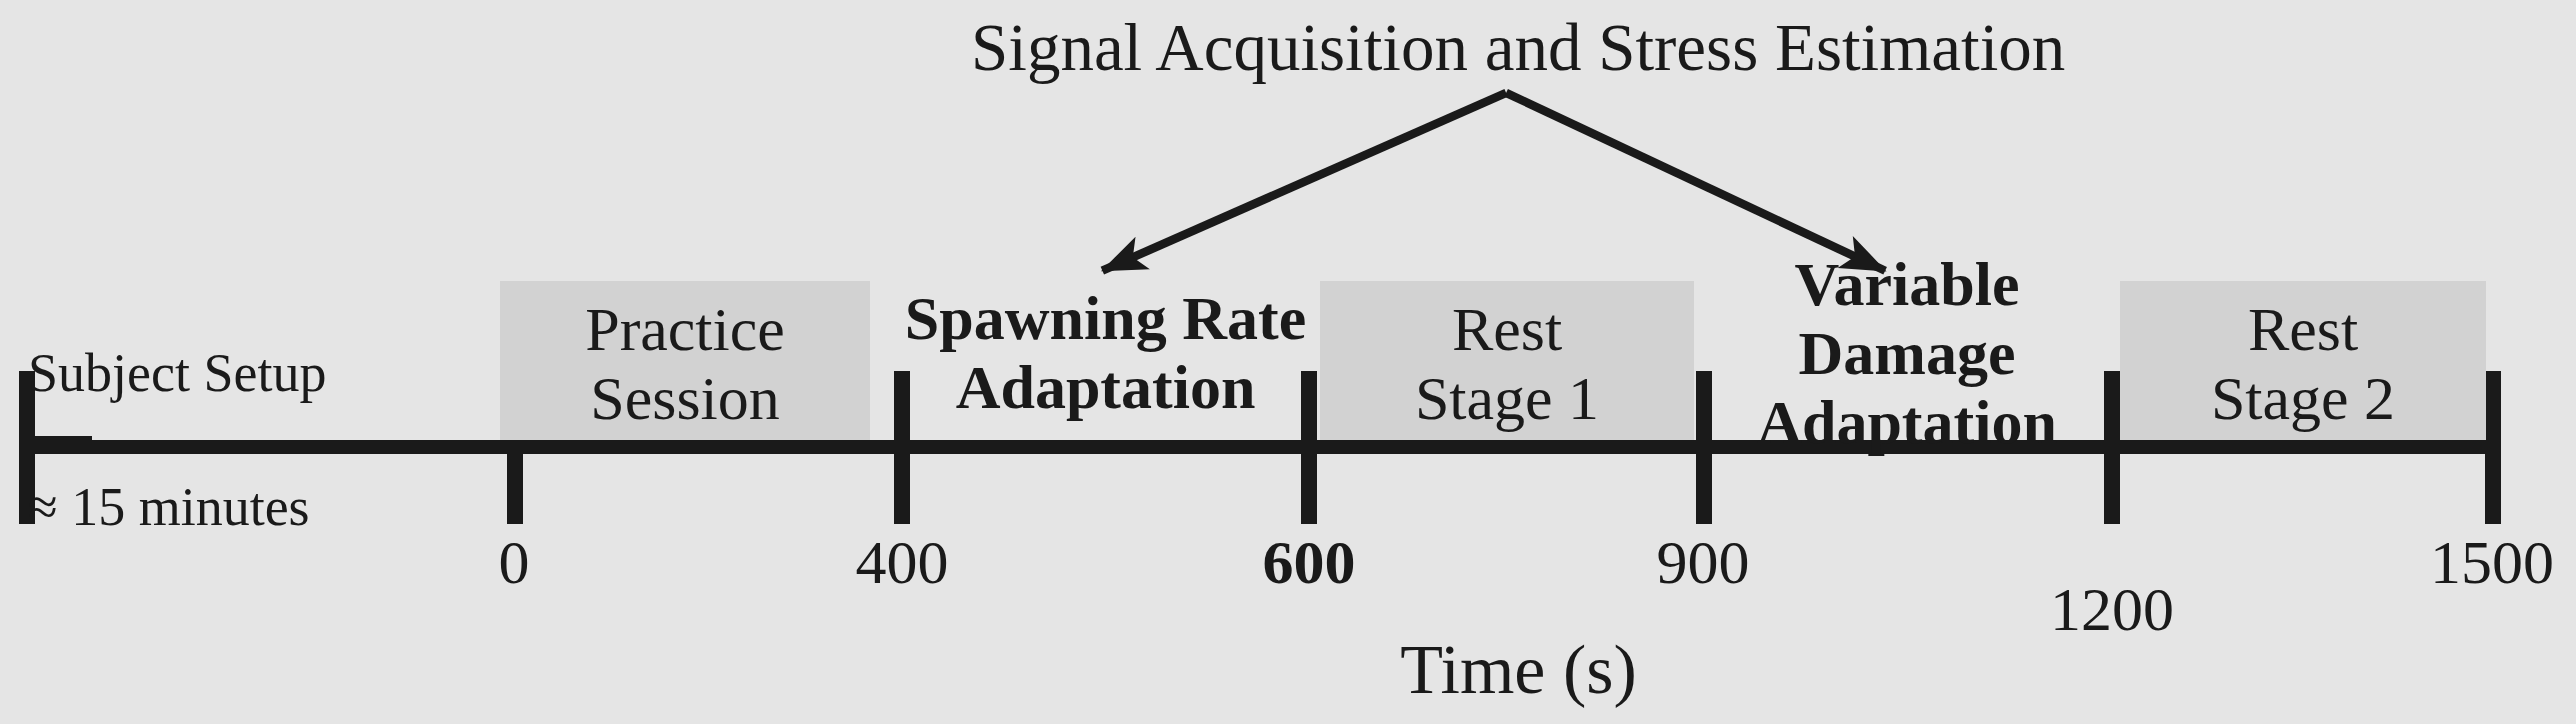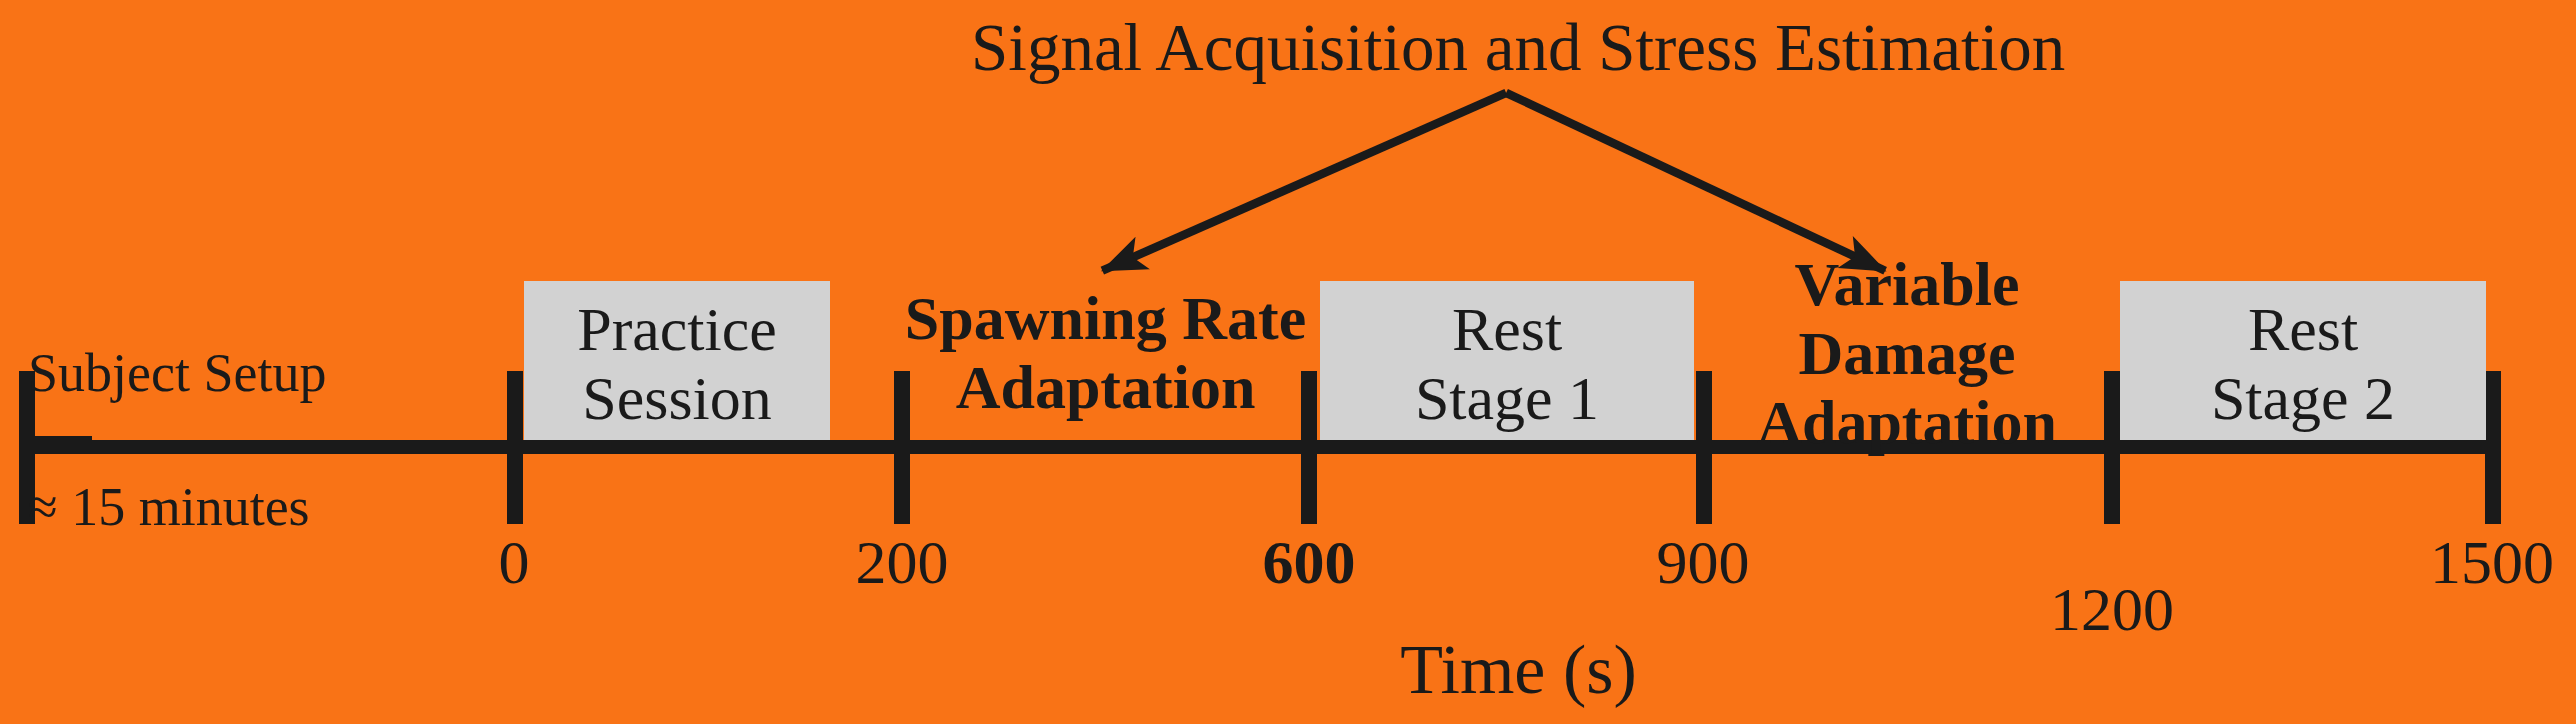--- a/index.html
+++ b/index.html
@@ -1,19 +1,19 @@
 <!DOCTYPE html>
 <html style="font-size:12.4px"><head>
 <meta charset="utf-8">
 <style>
   html,body{margin:0;padding:0;background:#ffffff;}
   .stage{
     position:relative;
     width:2576px;height:724px;
-    background:#f97316;
+    background:#e5e5e5;
     overflow:hidden;
     font-family:"Liberation Serif","DejaVu Serif",serif;
     color:#1a1a1a;
   }
   .abs{position:absolute;}
   .title{
     left:971px;top:9.3px;width:1083px;
     font-size:67px;line-height:77px;
     text-align:center;white-space:nowrap;
   }
@@ -60,21 +60,21 @@
   <div class="abs tick" style="left:507px;"></div>
   <div class="abs tick" style="left:894px;"></div>
   <div class="abs tick" style="left:1301px;"></div>
   <div class="abs tick" style="left:1696px;"></div>
   <div class="abs tick" style="left:2104px;"></div>
   <div class="abs tick" style="left:2485px;"></div>
 
   <div class="abs setuplabel" style="top:337px;">Subject Setup</div>
   <div class="abs setuplabel" style="top:471px;">≈ 15 minutes</div>
 
-  <div class="abs gbox" style="left:524px;width:306px;">
+  <div class="abs gbox" style="left:500px;width:370px;">
     <div>Practice</div>
     <div>Session</div>
   </div>
   <div class="abs gbox" style="left:1320px;width:374px;">
     <div>Rest</div>
     <div>Stage 1</div>
   </div>
   <div class="abs gbox" style="left:2120px;width:366px;">
     <div>Rest</div>
     <div>Stage 2</div>
@@ -83,21 +83,21 @@
   <div class="abs seglabel" style="left:902px;width:407px;">
     <div>Spawning Rate</div>
     <div>Adaptation</div>
   </div>
   <div class="abs seglabel" style="left:1703px;width:408px;">
     <div>Variable Damage</div>
     <div>Adaptation</div>
   </div>
 
   <div class="abs tlabel" style="left:344px;">0</div>
-  <div class="abs tlabel" style="left:732px;">200</div>
+  <div class="abs tlabel" style="left:732px;">400</div>
   <div class="abs tlabel" style="left:1139px;font-weight:bold;">600</div>
   <div class="abs tlabel" style="left:1533px;">900</div>
   <div class="abs tlabel" style="left:1942px;margin-top:47px;">1200</div>
   <div class="abs tlabel" style="left:2322px;">1500</div>
 
   <div class="abs axislabel">Time (s)</div>
 
 </div>
 
 

